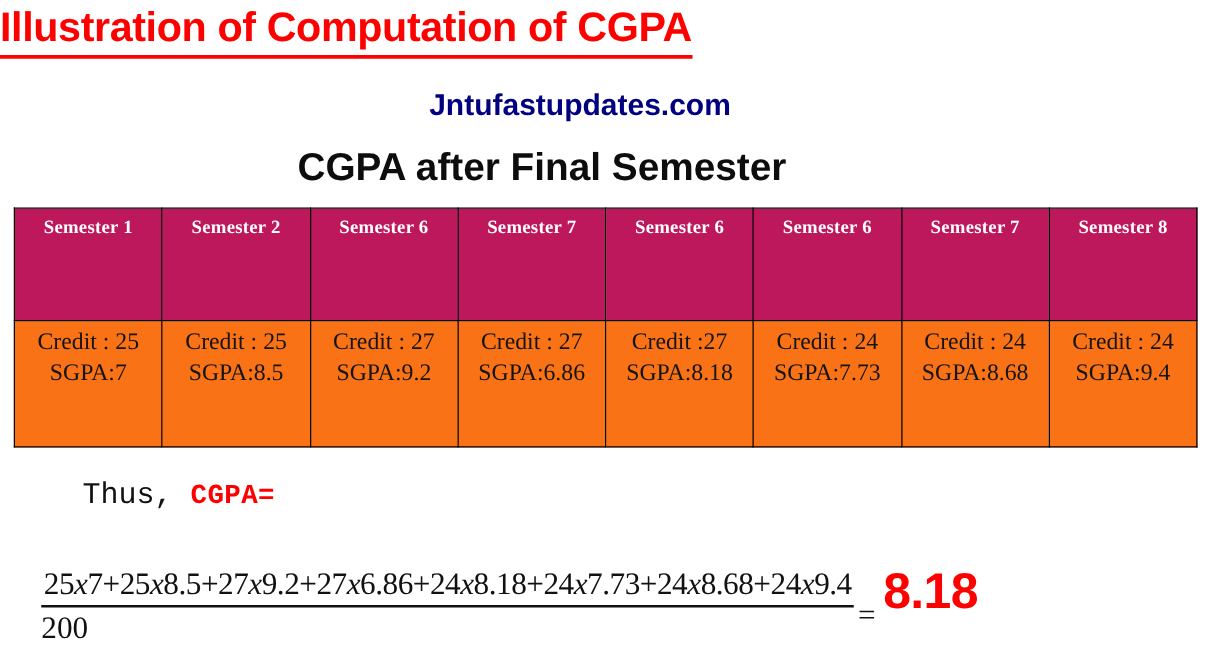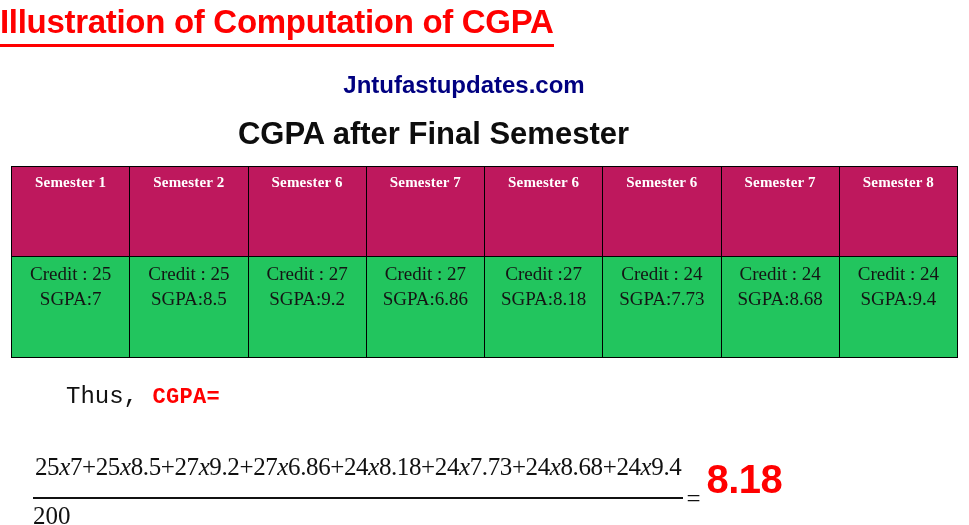--- a/index.html
+++ b/index.html
@@ -87,21 +87,21 @@
     font-family: "Liberation Serif", serif;
     font-weight: bold;
     font-size: 15px;
     text-align: center;
     vertical-align: top;
     padding-top: 7px;
     white-space: nowrap;
     letter-spacing: 0.2px;
   }
   .sem-table td {
-    background: #22c55e;
+    background: #f97316;
     height: 96px;
     color: #141414;
     font-family: "Liberation Serif", serif;
     font-size: 19px;
     line-height: 25px;
     text-align: center;
     vertical-align: top;
     padding-top: 4px;
     white-space: nowrap;
   }
@@ -138,21 +138,21 @@
     display: inline-flex;
     flex-direction: column;
     align-items: stretch;
     font-family: "Liberation Serif", serif;
     color: #111111;
   }
   .numerator {
     font-size: 25px;
     line-height: 30px;
     text-align: center;
-    padding: 0 2px 15px 2px;
+    padding: 0 2px 1px 2px;
     letter-spacing: -0.4px;
     white-space: nowrap;
   }
   .frac-bar {
     height: 2px;
     background: #111111;
     width: 100%;
   }
   .denominator {
     font-size: 25px;

